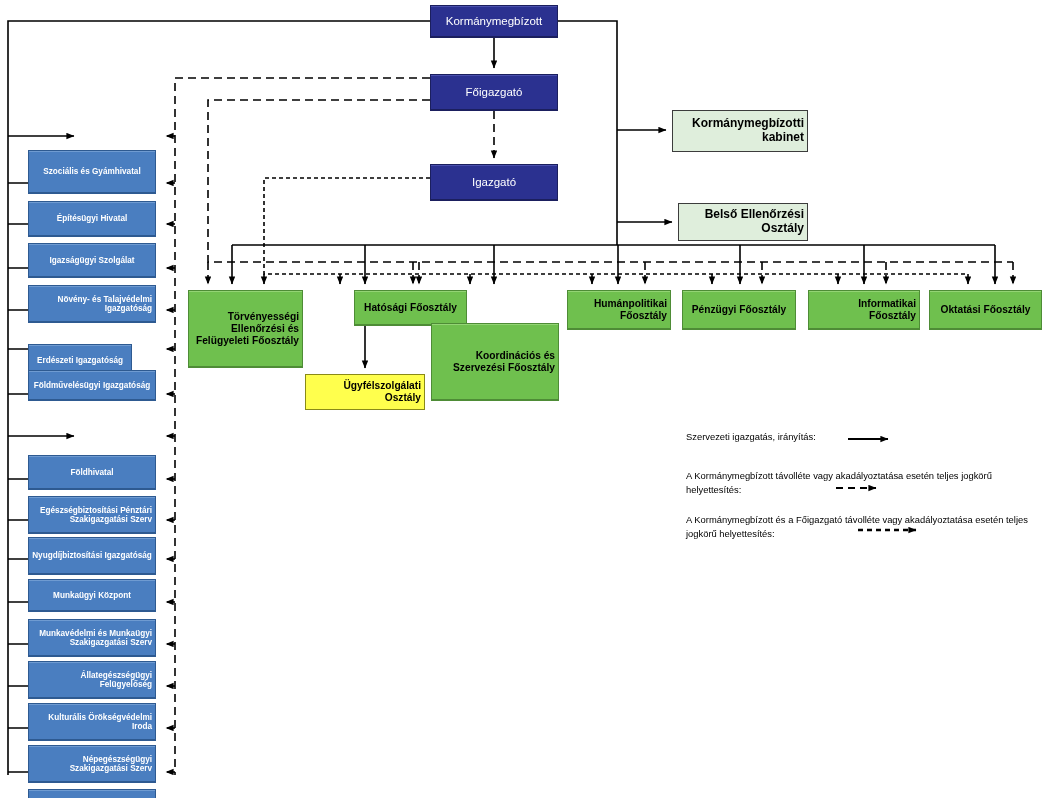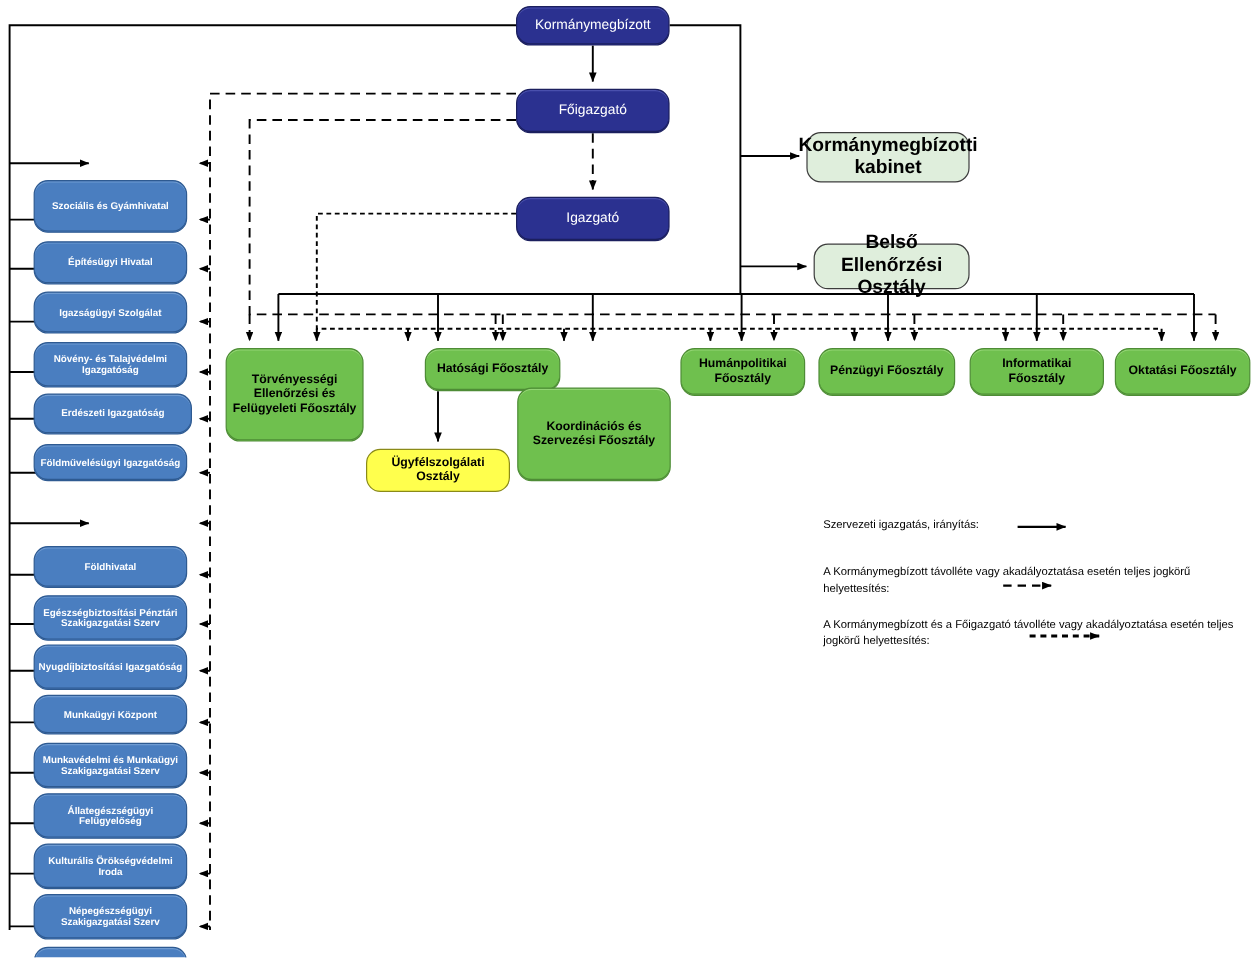--- a/index.html
+++ b/index.html
@@ -1,41 +1,41 @@
 <!DOCTYPE html>
 <html><head>
 <meta charset="utf-8">
 <style>
   html,body{margin:0;padding:0;background:#ffffff;}
   body{width:1050px;height:798px;font-family:"Liberation Sans",sans-serif;}
   #stage{position:relative;width:1050px;height:798px;overflow:hidden;background:#fff;}
   #wires{position:absolute;left:0;top:0;width:1050px;height:798px;}
 
   .node{position:absolute;box-sizing:border-box;display:flex;align-items:center;
-        justify-content:center;text-align:center;line-height:1.15;border-radius:12px;}
+        justify-content:center;text-align:right;line-height:1.15;}
   .node span{display:block;padding:0 3px;}
 
   
   .navy{background:#2b3190;border:1px solid #1b1f5e;color:#ffffff;
         font-size:11.5px;font-weight:400;
         box-shadow:inset 0 1px 0 #4a50ad, inset 0 -1px 0 #1b1f5e;}
 
   
   .blue{background:#4a7ec0;border:1px solid #2e5a91;color:#ffffff;
         font-size:8.2px;font-weight:700;
         box-shadow:inset 0 1px 0 #6f9bd1, inset 0 -1px 0 #2e5a91;margin-top:36px;}
 
   
   .green{background:#6fc04e;border:1px solid #4e8c36;color:#000000;
          font-size:10.2px;font-weight:700;
          box-shadow:inset 0 1px 0 #93d474, inset 0 -1px 0 #4e8c36;}
 
   
   .palegreen{background:#dfeedc;border:1px solid #3c3c3c;color:#000000;
-             font-size:16px;font-weight:700;}
+             font-size:12px;font-weight:700;}
 
   
   .yellow{background:#ffff4d;border:1px solid #8a8a18;color:#000000;
           font-size:10.2px;font-weight:700;}
 
   .legend-row{position:absolute;font-size:9.4px;color:#000;line-height:1.45;}
   .legend-row span{display:block;}
 </style>
 </head>
 <body>
@@ -161,21 +161,21 @@
     </div>
   <div class="node blue" style="left:28px;top:165px;width:128px;height:36px;">
     <span>Építésügyi Hivatal</span>
     </div>
   <div class="node blue" style="left:28px;top:207px;width:128px;height:35px;">
     <span>Igazságügyi Szolgálat</span>
     </div>
   <div class="node blue" style="left:28px;top:249px;width:128px;height:38px;">
     <span>Növény- és Talajvédelmi Igazgatóság</span>
     </div>
-  <div class="node blue" style="left:28px;top:292px;width:132px;height:34px;">
+  <div class="node blue" style="left:28px;top:308px;width:104px;height:34px;">
     <span>Erdészeti Igazgatóság</span>
     </div>
   <div class="node blue" style="left:28px;top:334px;width:128px;height:31px;">
     <span>Földművelésügyi Igazgatóság</span>
     </div>
   <div class="node blue" style="left:28px;top:419px;width:128px;height:35px;">
     <span>Földhivatal</span>
     </div>
   <div class="node blue" style="left:28px;top:460px;width:128px;height:38px;">
     <span>Egészségbiztosítási Pénztári Szakigazgatási Szerv</span>

